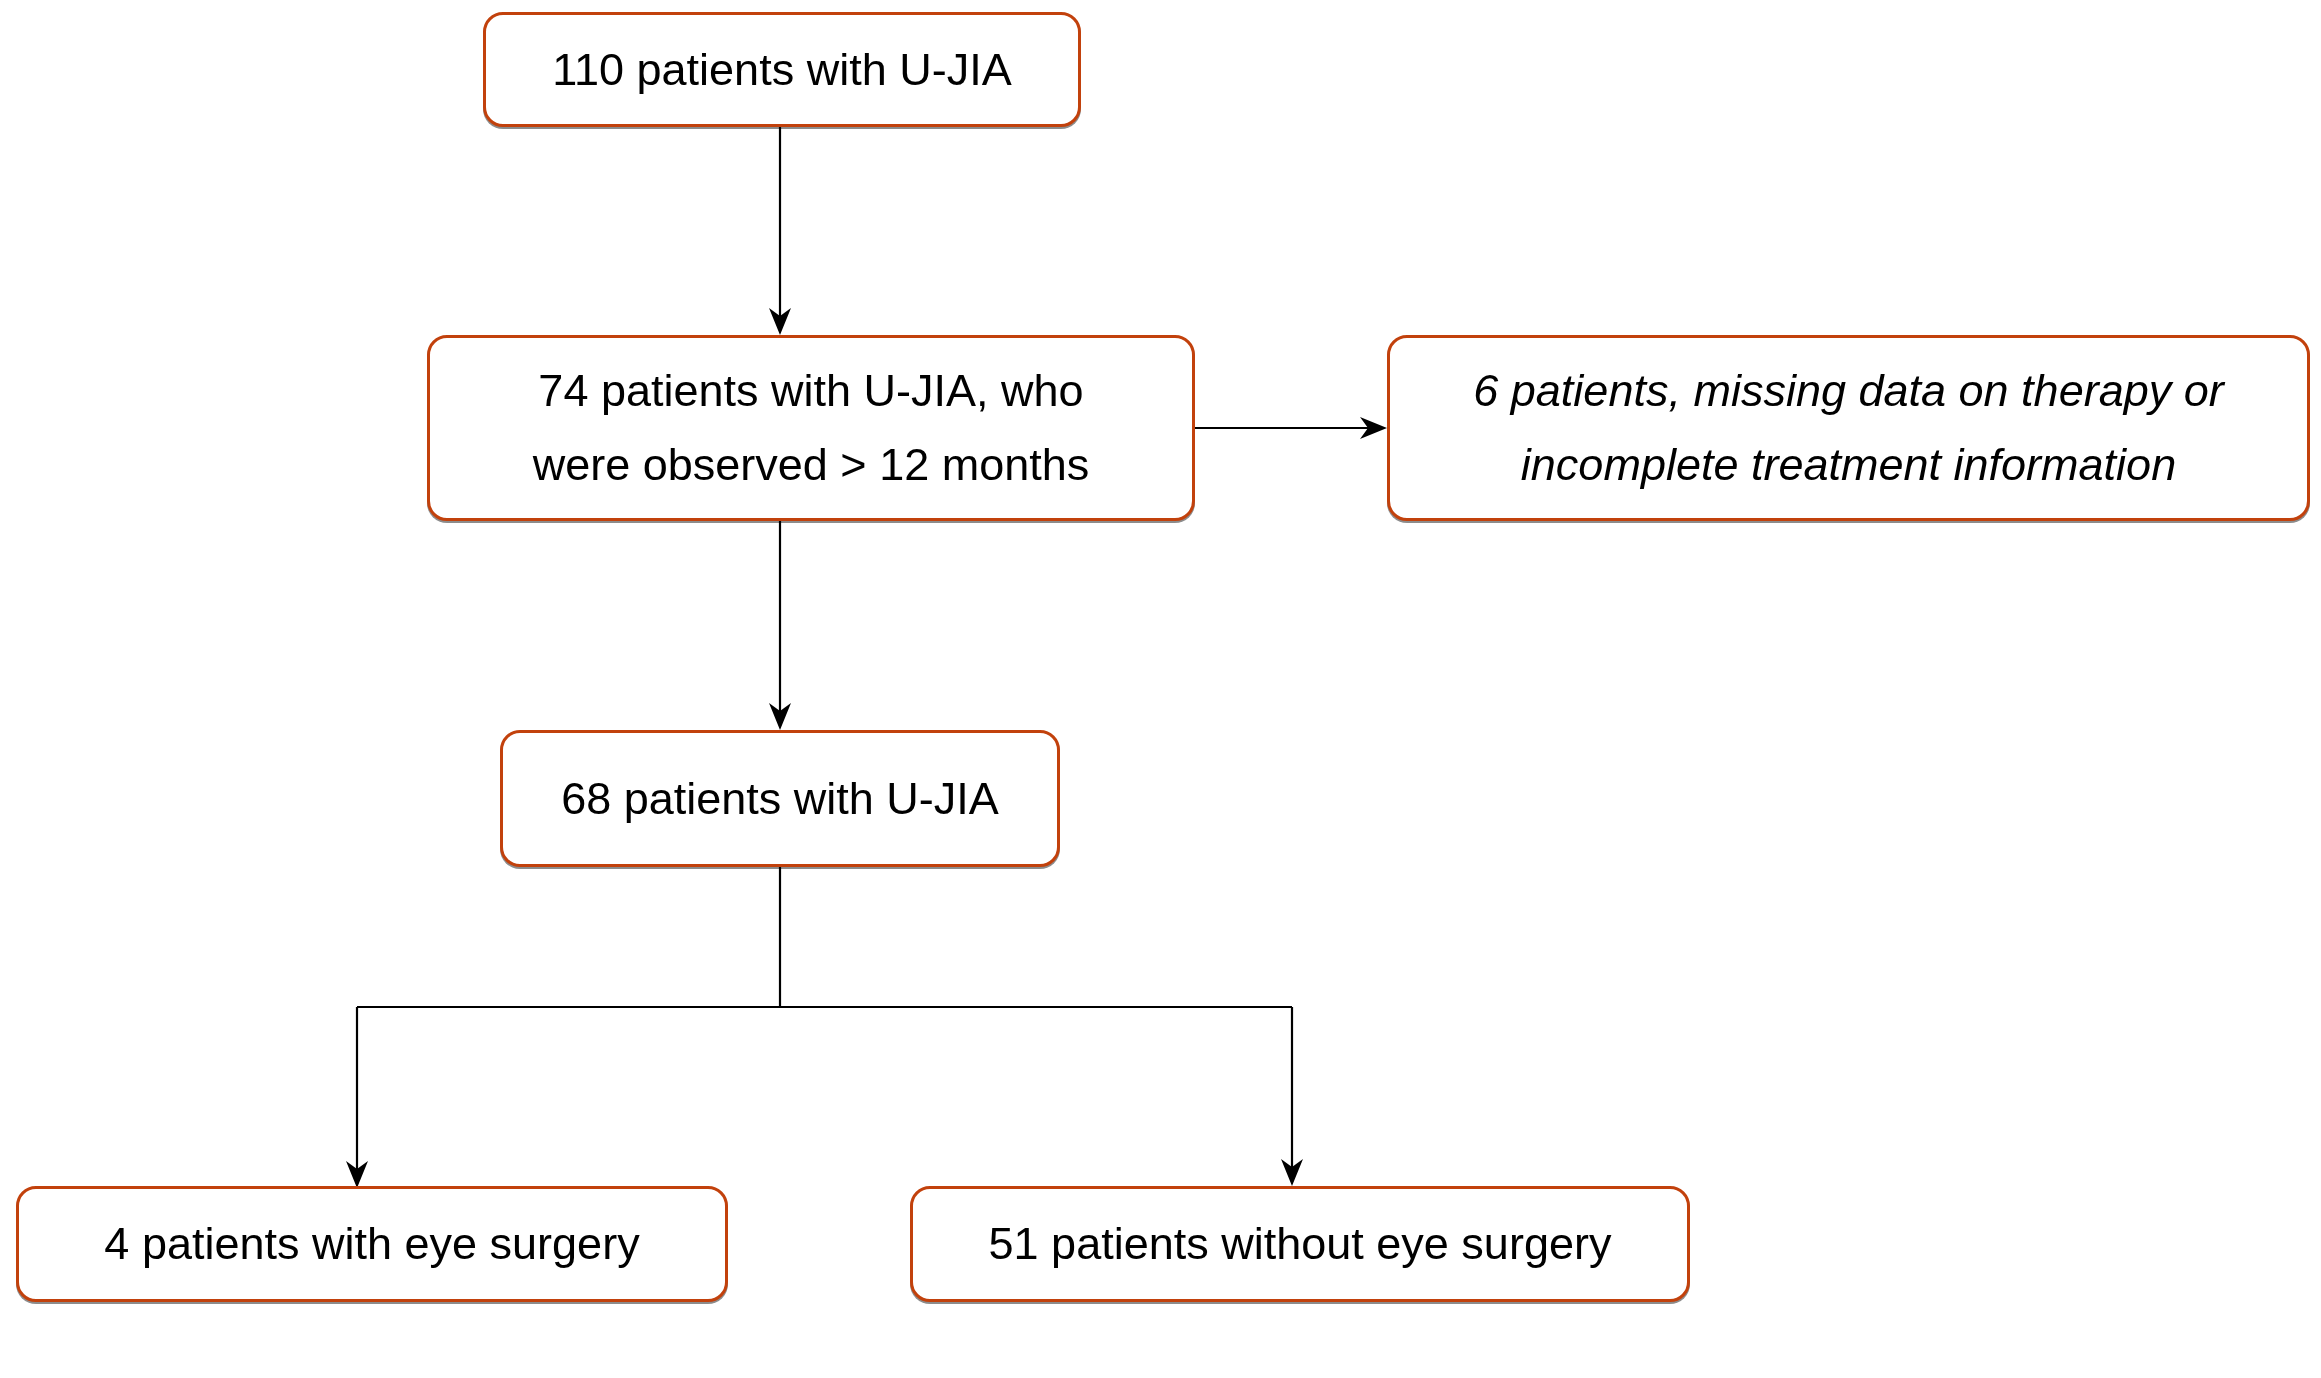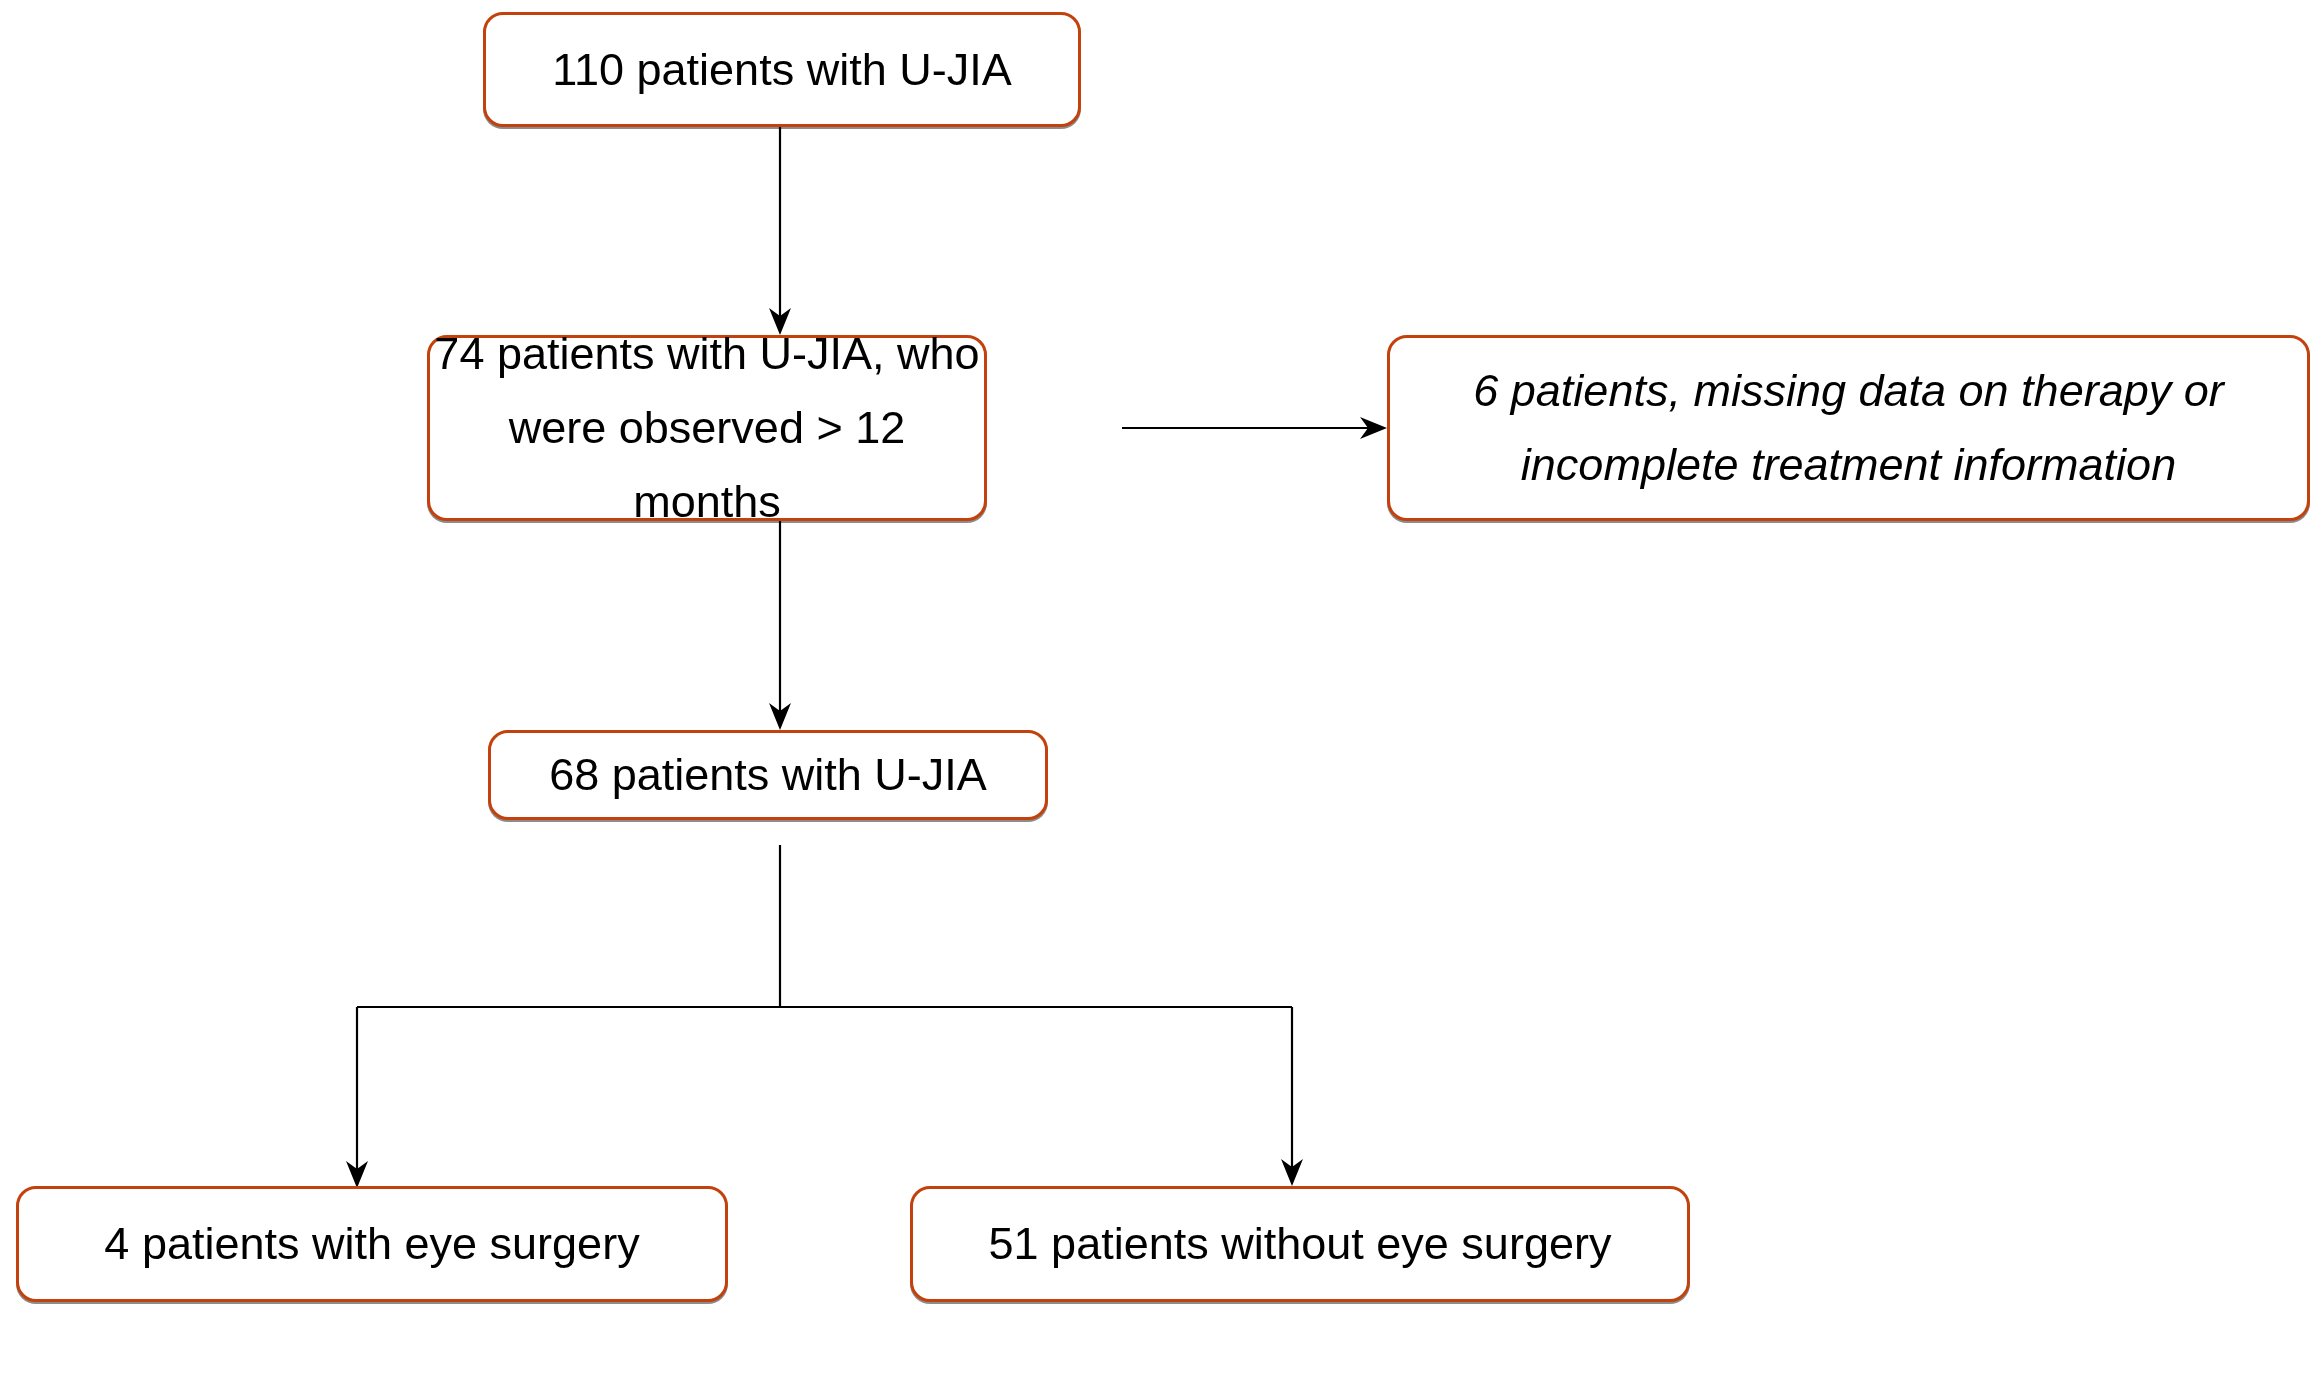--- a/index.html
+++ b/index.html
@@ -28,23 +28,23 @@
     display: flex;
     align-items: center;
     justify-content: center;
     text-align: center;
     font-size: 45px;
     line-height: 74px;
     box-shadow: 0 2px 0 rgba(0,0,0,0.45);
   }
   .node span { white-space: pre-line; }
   #n110 { left: 483px;  top: 12px;   width: 598px; height: 115px; }
-  #n74  { left: 427px;  top: 335px;  width: 560px; height: 186px; }
+  #n74  { left: 427px;  top: 335px;  width: 768px; height: 186px; }
   #n6   { left: 1387px; top: 335px;  width: 923px; height: 186px; font-style: italic; }
-  #n68  { left: 488px;  top: 730px;  width: 560px; height: 90px; }
+  #n68  { left: 500px;  top: 730px;  width: 560px; height: 137px; }
   #n17  { left: 16px;   top: 1186px; width: 712px; height: 116px; }
   #n51  { left: 910px;  top: 1186px; width: 780px; height: 116px; }
 </style>
 </head>
 <body>
 
 <div class="canvas">
 
   <svg class="connectors" viewBox="0 0 2321 1378" xmlns="http://www.w3.org/2000/svg">
 

